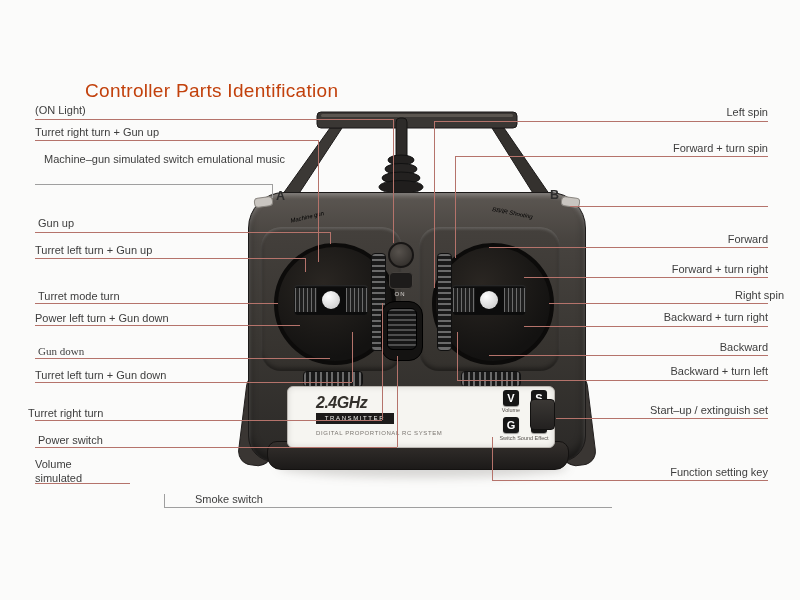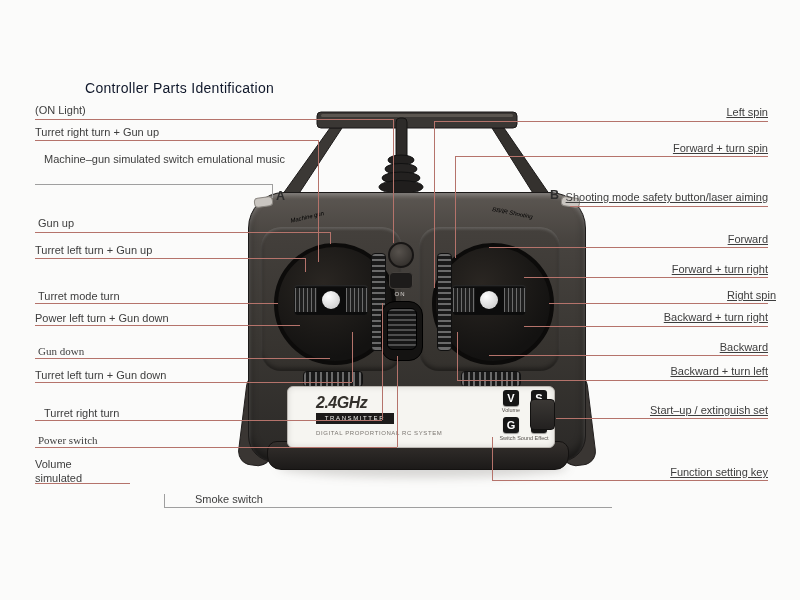--- a/index.html
+++ b/index.html
@@ -1,20 +1,20 @@
 <!DOCTYPE html>
 <html><head>
 <meta charset="utf-8">
 <style>
   html,body{margin:0;padding:0;}
   .canvas{position:relative;width:800px;height:600px;background:#fbfbfa;overflow:hidden;
           font-family:"Liberation Sans",sans-serif;}
-  .title{position:absolute;left:85px;top:80px;font-size:14px;color:#0f172a;letter-spacing:.3px;}
+  .title{position:absolute;left:85px;top:80px;font-size:19px;color:#c2410c;letter-spacing:.3px;}
   .lbl{position:absolute;font-size:11px;line-height:1.3;color:#3d3d3d;white-space:nowrap;}
-  .lbl.r{text-align:left;text-decoration:underline;}
+  .lbl.r{text-align:left;}
   .lbl.wrap{white-space:normal;text-align:right;}
   .ln{position:absolute;background:#b5736b;}
   .ln.h{height:1px;} .ln.v{width:1px;}
   .ln.gray{background:#9f9f9f;}
   .marker{position:absolute;font-size:12.5px;font-weight:600;color:#2c2c2c;}
   .body{position:absolute;left:248px;top:192px;width:336px;height:268px;
         border-radius:36px 36px 26px 26px;border:1px solid #1c1a19;
         background:linear-gradient(180deg,#5c5752 0%,#47433f 18%,#3a3733 55%,#2b2927 100%);
         box-shadow:inset 0 3px 4px rgba(255,255,255,.25), inset 0 -6px 8px rgba(0,0,0,.45);}
   .shadow{position:absolute;left:278px;top:456px;width:290px;height:22px;border-radius:50%;
@@ -205,35 +205,34 @@
   <div class="lbl" style="left:35px;top:125px;">Turret right turn + Gun up</div>
   <div class="lbl wrap" style="left:35px;top:152px;width:250px;">
     <span>Machine–gun simulated switch emulational  music</span><br>
   </div>
   <div class="lbl" style="left:38px;top:216px;">Gun up</div>
   <div class="lbl" style="left:35px;top:243px;">Turret left turn + Gun up</div>
   <div class="lbl" style="left:38px;top:289px;">Turret mode turn</div>
   <div class="lbl" style="left:35px;top:311px;">Power left turn + Gun down</div>
   <div class="lbl" style="left:38px;top:344px;font-family:Liberation Serif, serif;">Gun down</div>
   <div class="lbl" style="left:35px;top:368px;">Turret left turn + Gun down</div>
-  <div class="lbl" style="left:44px;top:406px;">Turret right turn</div>
-  <div class="lbl" style="left:38px;top:433px;font-family:Liberation Serif, serif;">Power switch</div>
+  <div class="lbl" style="left:28px;top:406px;">Turret right turn</div>
+  <div class="lbl" style="left:38px;top:433px;">Power switch</div>
   <div class="lbl" style="left:35px;top:457px;">
     <span>Volume</span><br>
     <span>simulated</span>
   </div>
   <div class="lbl" style="left:195px;top:492px;">Smoke switch</div>
 
   
   <div class="lbl r" style="right:32px;top:105px;">Left spin</div>
   <div class="lbl r" style="right:32px;top:141px;">Forward + turn spin</div>
-  <div class="lbl r" style="right:32px;top:190px;">Shooting mode safety button/laser aiming</div>
   <div class="lbl r" style="right:32px;top:232px;">Forward</div>
   <div class="lbl r" style="right:32px;top:262px;">Forward + turn right</div>
-  <div class="lbl r" style="right:24px;top:288px;padding-left:16px;">Right spin</div>
+  <div class="lbl r" style="right:16px;top:288px;padding-left:16px;">Right spin</div>
   <div class="lbl r" style="right:32px;top:310px;">Backward + turn right</div>
   <div class="lbl r" style="right:32px;top:340px;">Backward</div>
   <div class="lbl r" style="right:32px;top:364px;">Backward + turn left</div>
   <div class="lbl r" style="right:32px;top:403px;">Start–up / extinguish set</div>
   <div class="lbl r" style="right:32px;top:465px;">Function setting key</div>
 
   
   <div class="marker" style="left:276px;top:189px;">A</div>
   <div class="marker" style="left:550px;top:188px;">B</div>
 

